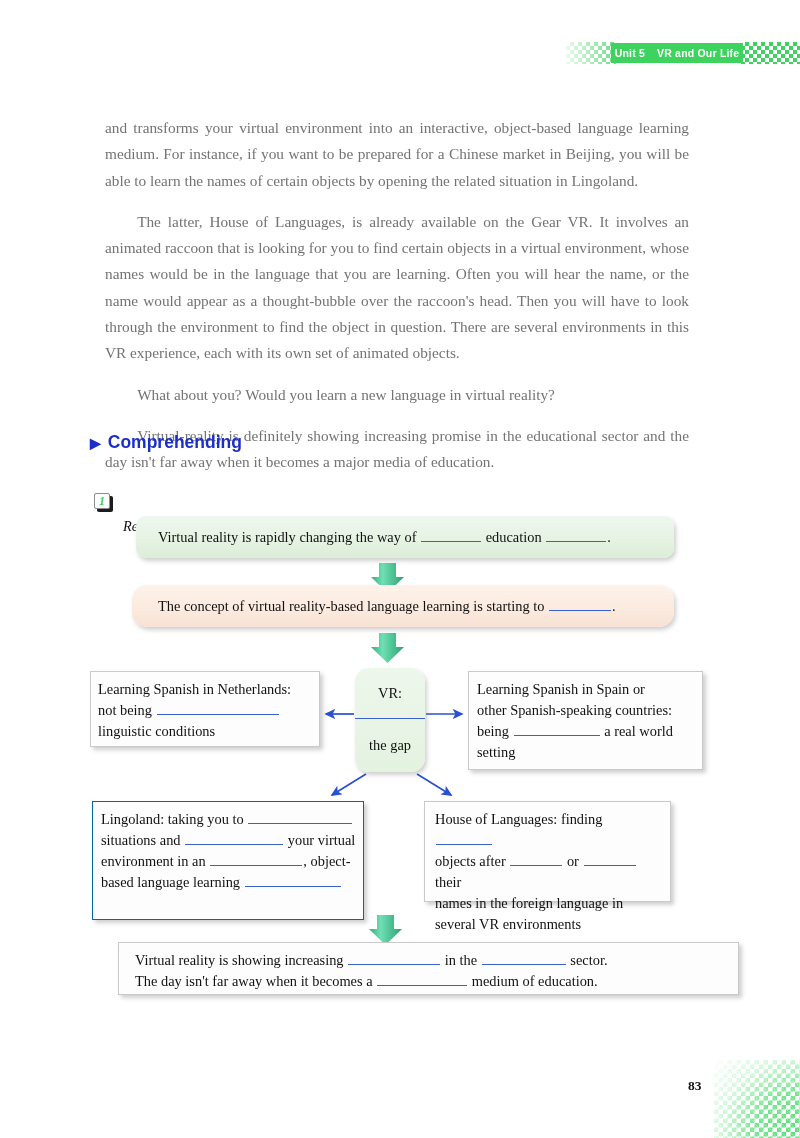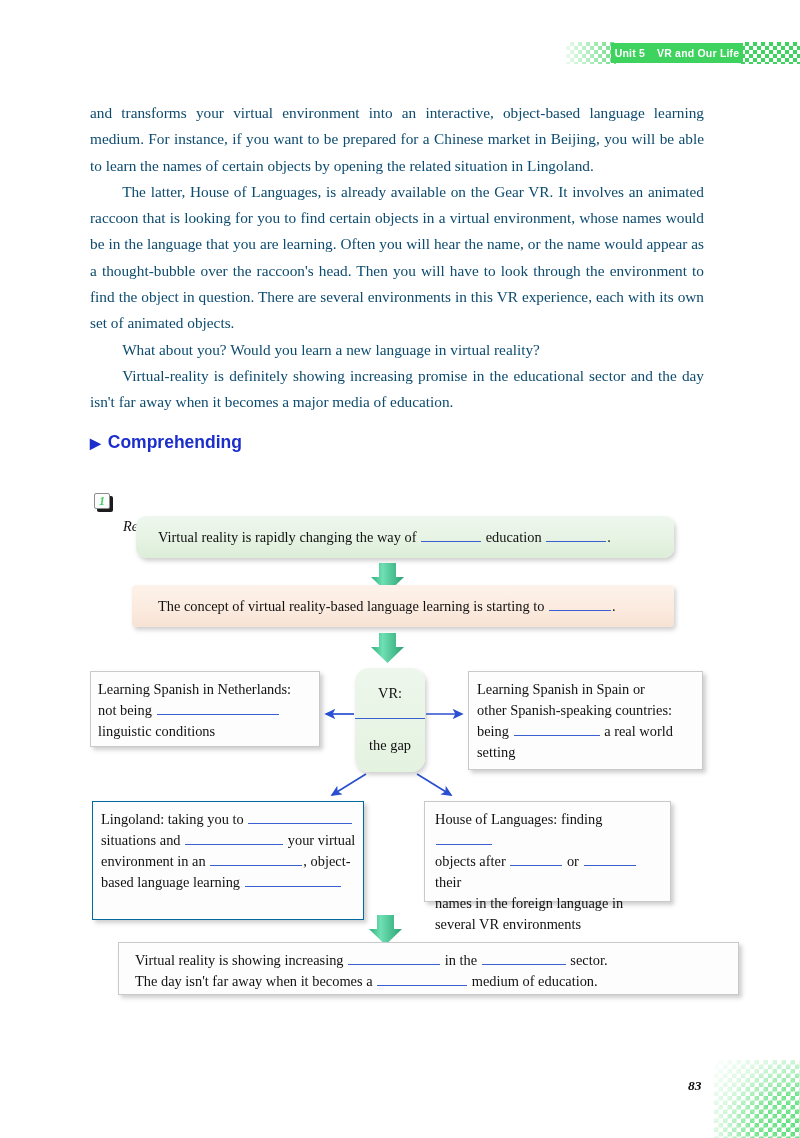--- a/index.html
+++ b/index.html
@@ -68,22 +68,22 @@
     position: absolute;
     top: 100px;
     left: 90px;
     width: 614px;
   }
   .para {
     font-size: 15.3px;
     line-height: 26.3px;
     text-align: justify;
     text-justify: inter-word;
-    color: #0c4a6e;
-    margin: 0;
+    color: #737373;
+    margin: 15px;
   }
   .para.indent { text-indent: 2.1em; }
 
   
   #comprehending-heading {
     position: absolute;
     top: 432px;
     left: 90px;
     display: flex;
     align-items: center;
@@ -177,21 +177,21 @@
     background: linear-gradient(to bottom, #eef7ee 0%, #e6f3e3 55%, #dcedd8 100%);
     border-radius: 10px;
     box-shadow: 2px 3px 4px rgba(120,120,120,0.35);
     padding: 11px 0 0 22px;
   }
   
   #node-second {
     left: 132px; top: 585px;
     width: 542px; height: 42px;
     background: linear-gradient(to bottom, #fdf2ea 0%, #fbeade 60%, #f7e2d4 100%);
-    border-radius: 4px;
+    border-radius: 15px;
     box-shadow: 2px 3px 4px rgba(120,120,120,0.35);
     padding: 11px 0 12px 26px;
   }
   
   #node-left {
     left: 90px; top: 671px;
     width: 230px; height: 76px;
     background: #fdfdfd;
     border: 1px solid #c9c9c9;
     box-shadow: 3px 3px 4px rgba(120,120,120,0.35);
@@ -258,21 +258,20 @@
     box-shadow: 3px 3px 4px rgba(120,120,120,0.35);
     padding: 7px 7px 0 16px;
   }
 
   
   #page-number {
     position: absolute;
     left: 688px;
     top: 1078px;
     font-family: "Liberation Serif", serif;
-    font-style: italic;
     font-weight: bold;
     font-size: 13.5px;
     color: #111;
   }
   #corner-decor {
     position: absolute;
     right: 0;
     bottom: 0;
     width: 86px;
     height: 78px;

